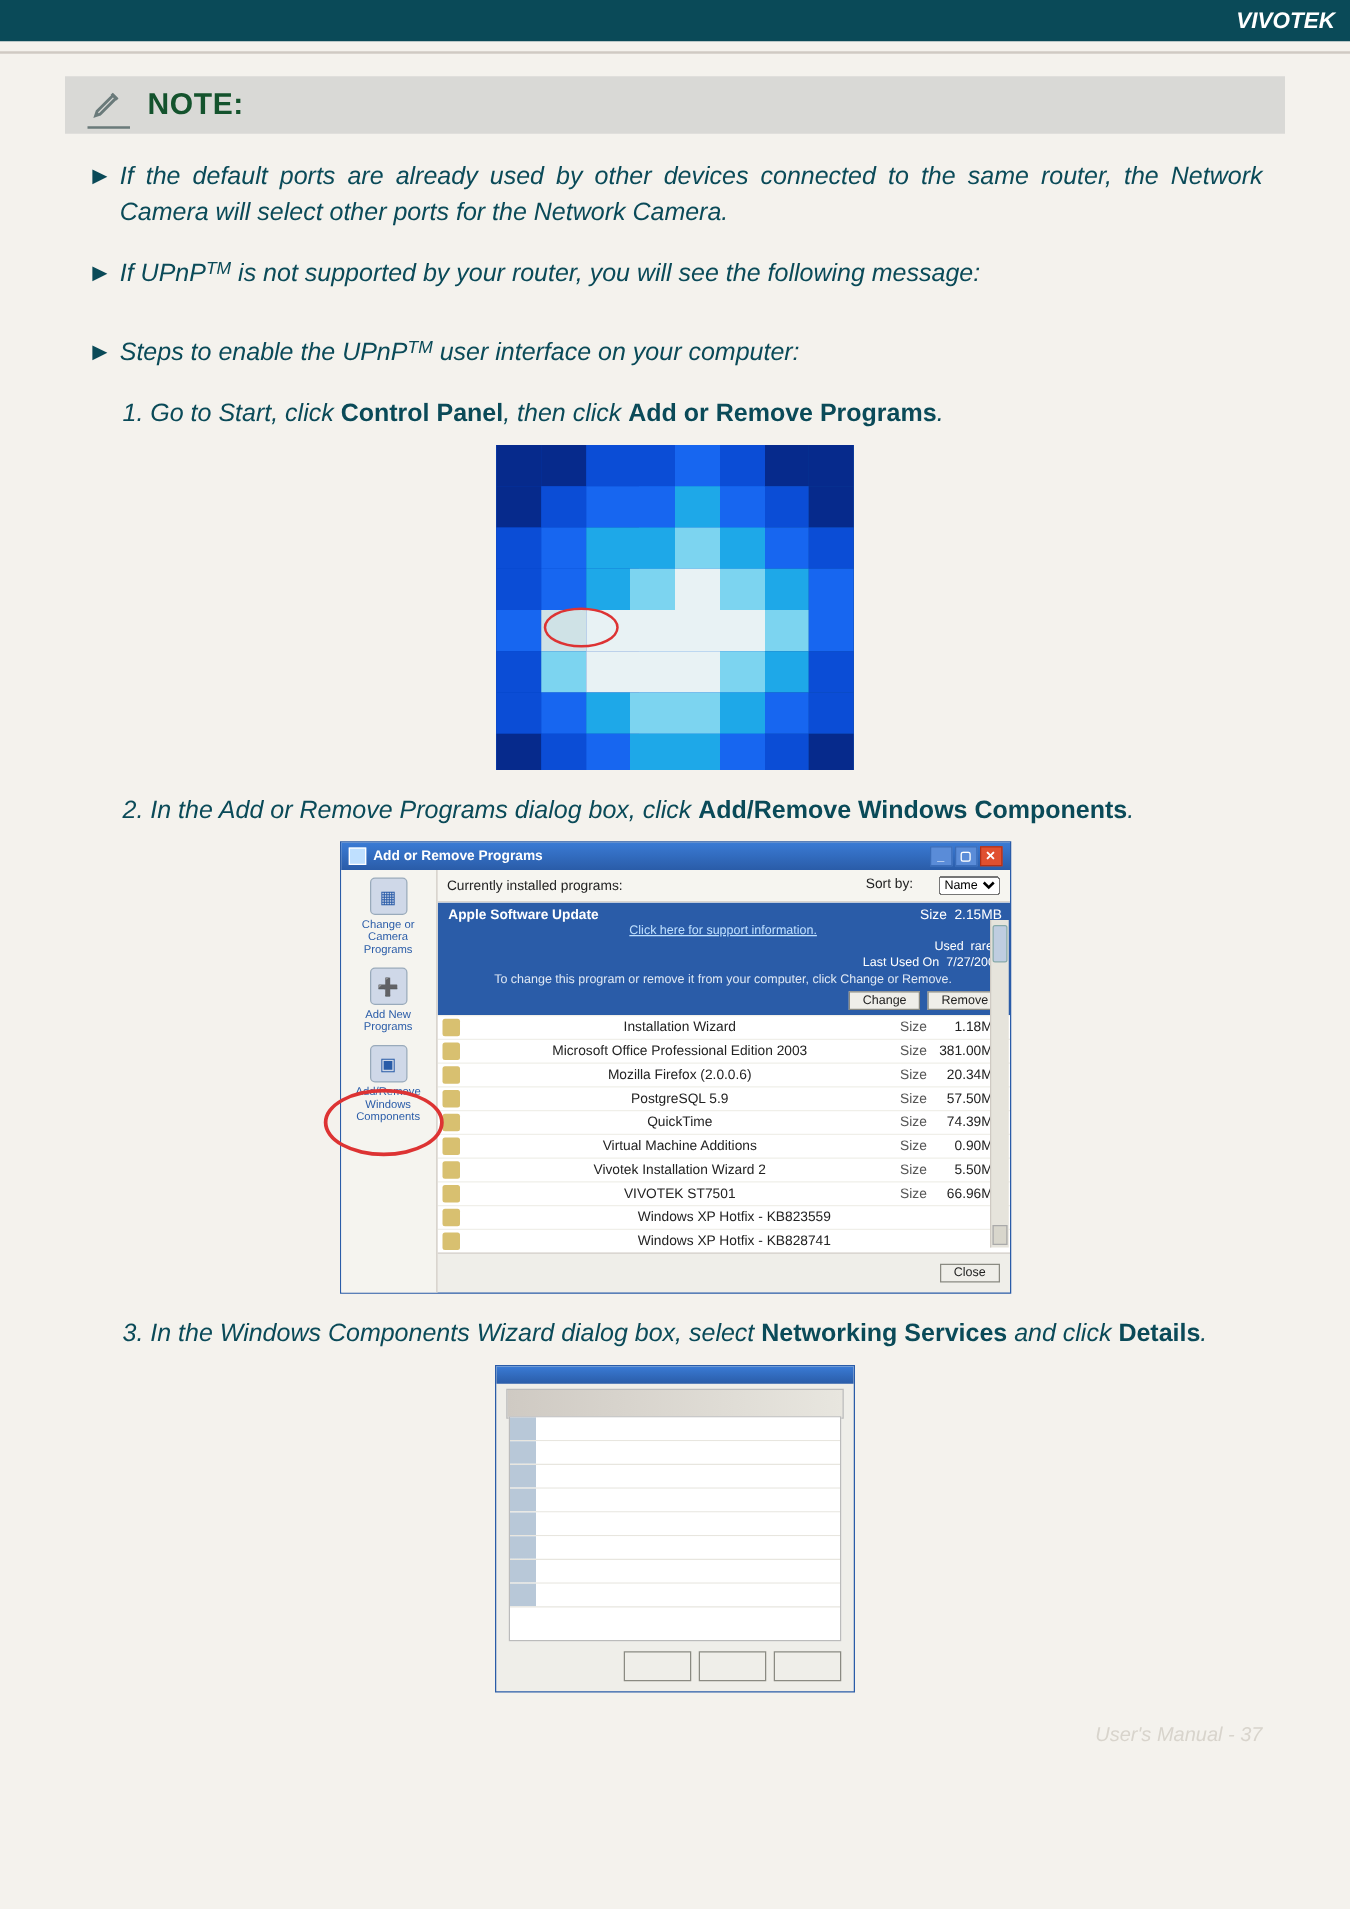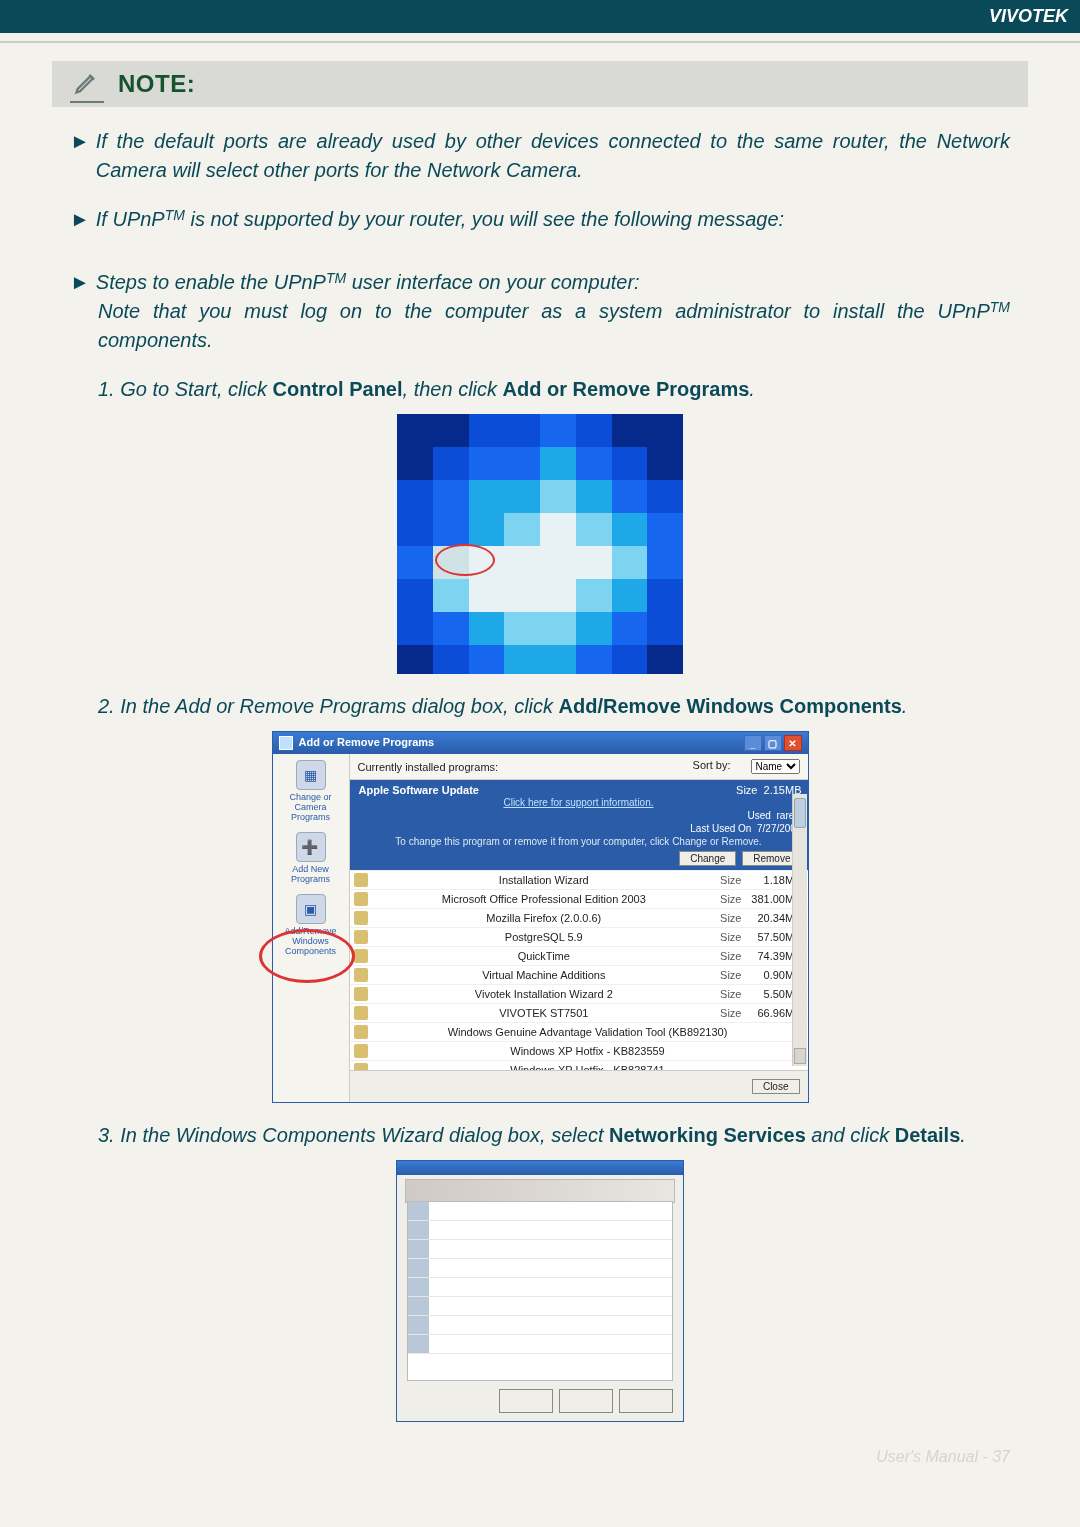--- a/index.html
+++ b/index.html
@@ -213,23 +213,20 @@
       </span>
     </div>
   </div>
 
   <div class="bullet-block" style="margin-top:34px;">
     <div class="bullet-line">
       <span class="bullet-arrow">►</span>
       <span class="bullet-text">
         <span>Steps to enable the UPnP</span><span class="sup">TM</span><span> user interface on your computer:</span>
       </span>
-    </div>
-    <div class="sub-indent">
-      <span>Note that you must log on to the computer as a system administrator to install the UPnP</span><span class="sup">TM</span><span> components.</span>
     </div>
   </div>
 
   <div class="step-line" style="margin-top:14px;">
     <span>1. Go to Start, click </span><span class="step-bold">Control Panel</span><span>, then click </span><span class="step-bold">Add or Remove Programs</span><span>.</span>
   </div>
 
   <div class="screenshot-wrap">
     <div class="mosaic">
       <div class="row r0">
@@ -419,24 +416,20 @@
                 <span class="sz">5.50MB</span>
               </div>
               <div class="arp-row">
                 <span class="pic"></span>
                 <span class="nm">VIVOTEK ST7501</span>
                 <span class="szlab">Size</span>
                 <span class="sz">66.96MB</span>
               </div>
               <div class="arp-row">
                 <span class="pic"></span>
-                <span class="nm">Windows Genuine Advantage Validation Tool (KB892130)</span>
-              </div>
-              <div class="arp-row">
-                <span class="pic"></span>
                 <span class="nm">Windows XP Hotfix - KB823559</span>
               </div>
               <div class="arp-row">
                 <span class="pic"></span>
                 <span class="nm">Windows XP Hotfix - KB828741</span>
               </div>
             </div>
           <div class="arp-foot">
             <span class="btn">Close</span>
           </div>

